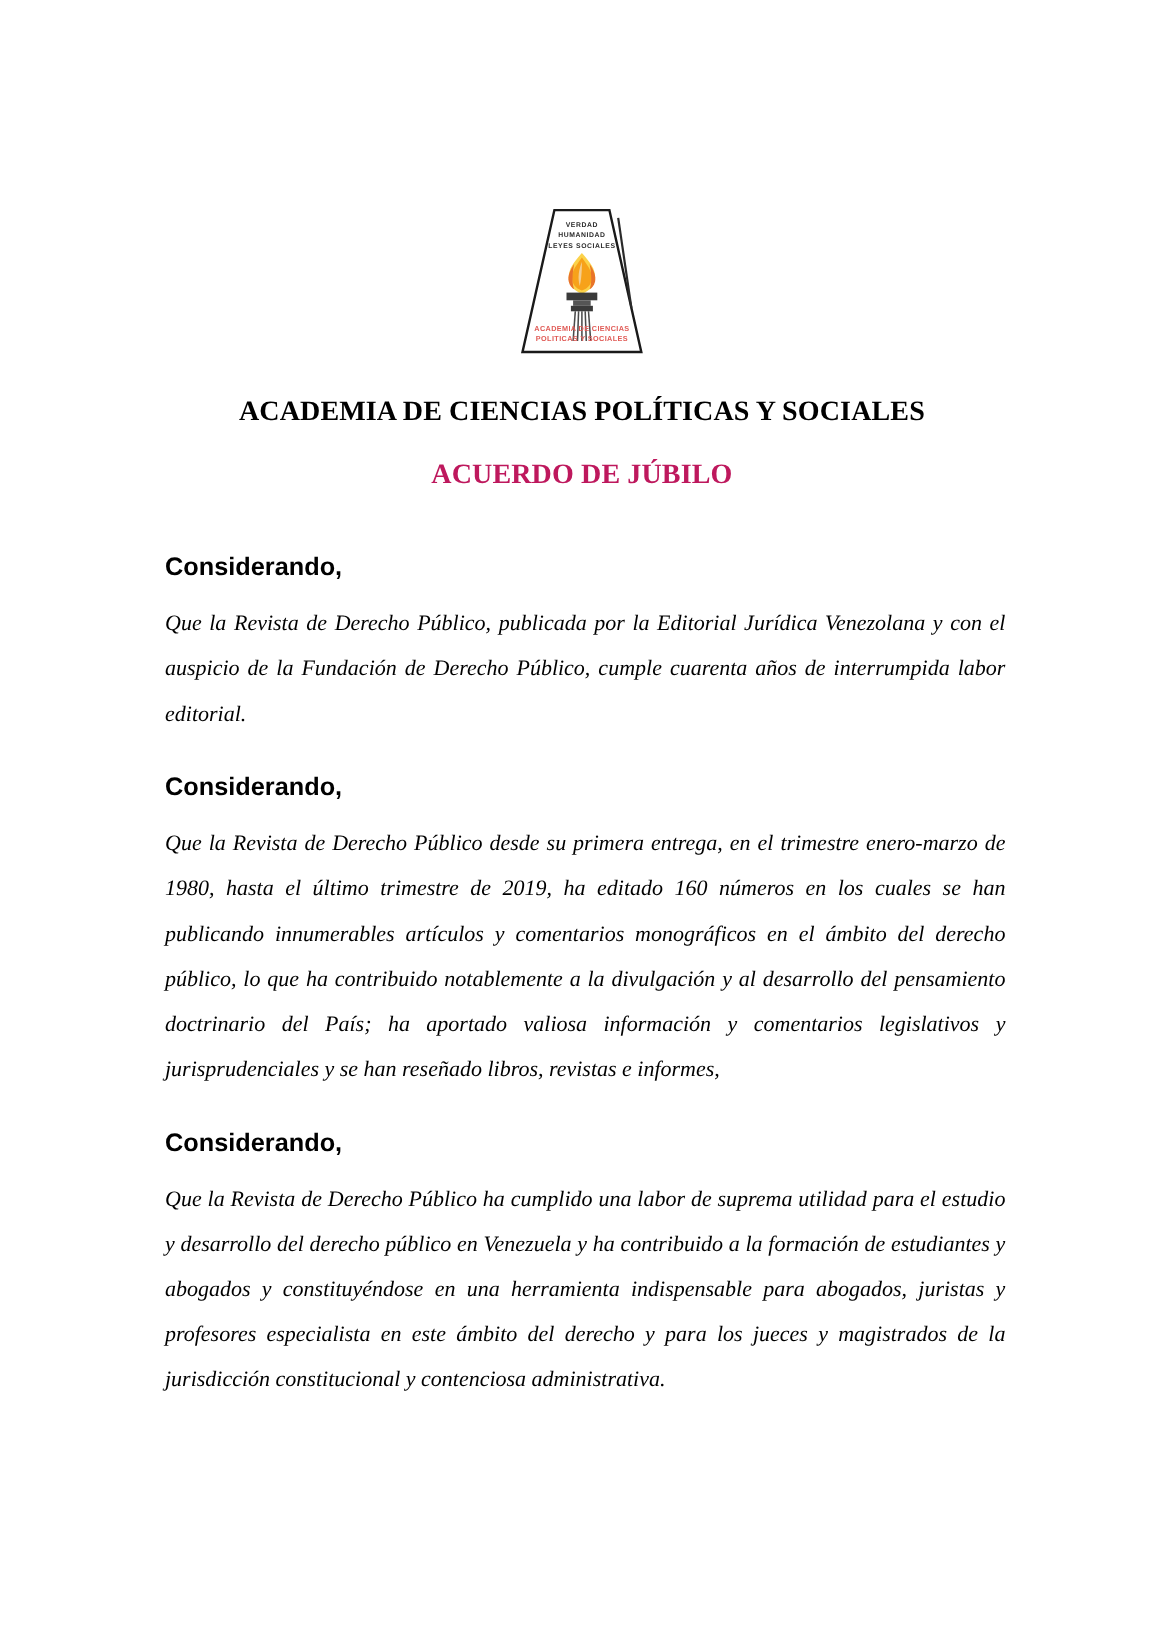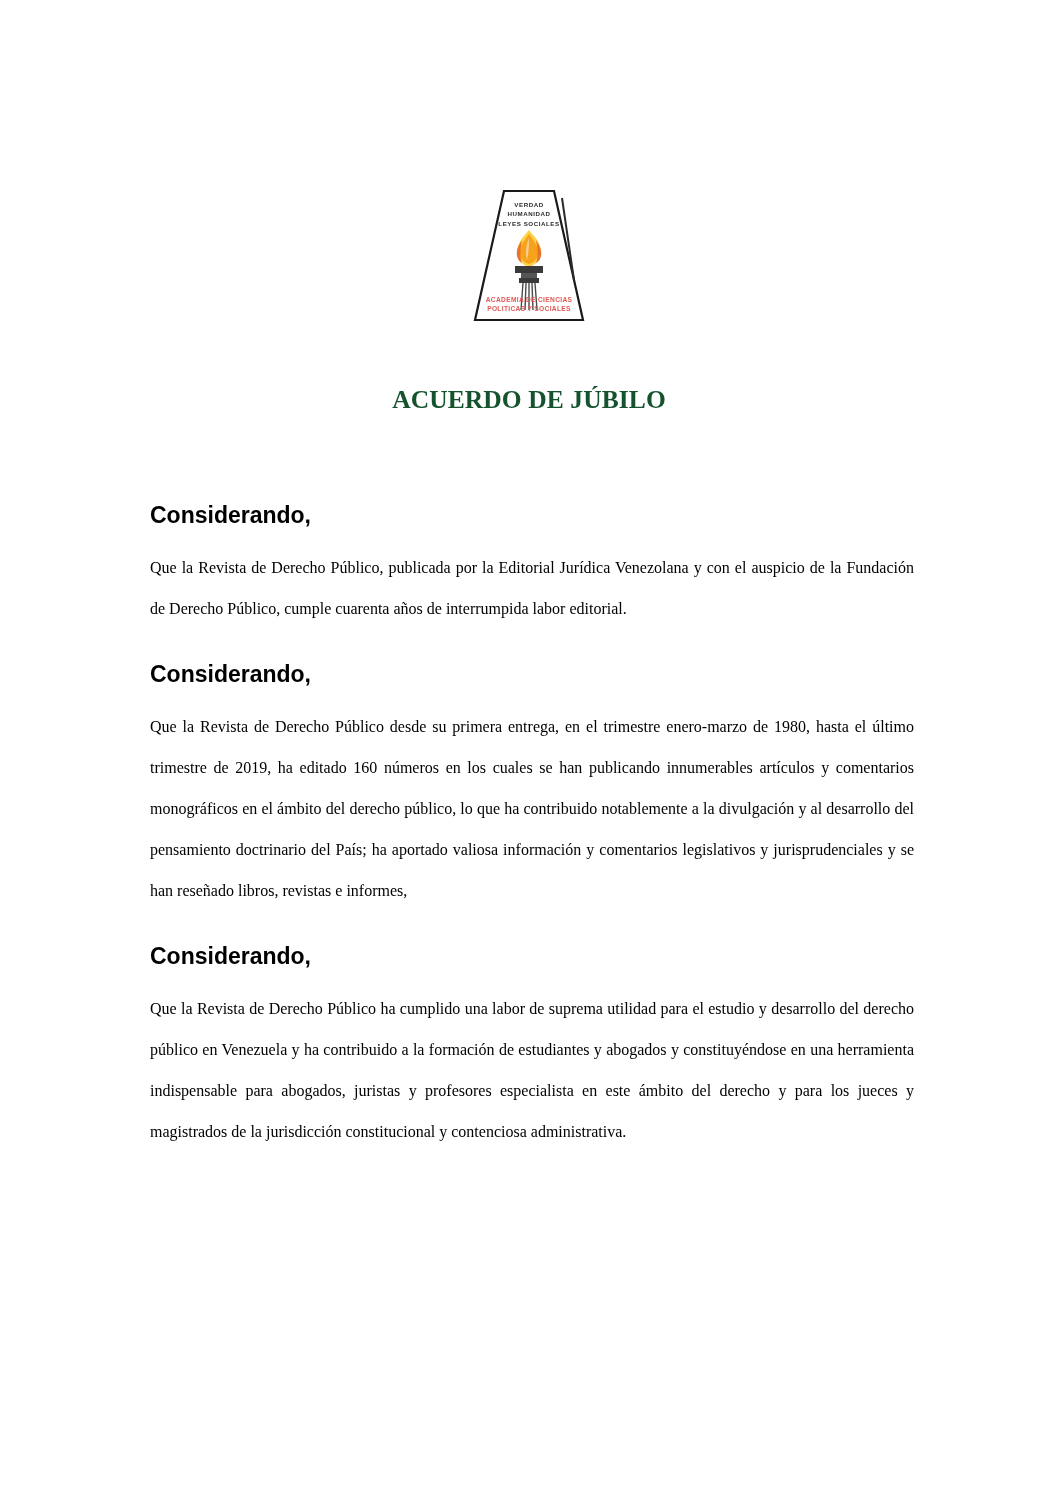--- a/index.html
+++ b/index.html
@@ -88,21 +88,21 @@
     line-height: 31px;
     color: #000;
     margin: 0;
   }
   .doc-subtitle {
     font-family: "Liberation Serif", "DejaVu Serif", serif;
     font-weight: 700;
     font-size: 25.5px;
     letter-spacing: 0.1px;
     line-height: 31px;
-    color: #14532d;
+    color: #be185d;
     margin: 0;
     padding-top: 26px;
   }
 
   
   .content {
     position: absolute;
     top: 500px;
     left: 150px;
     width: 764px;
@@ -113,26 +113,27 @@
   .section-heading {
     font-family: Liberation Sans, sans-serif;
     font-weight: 700;
     font-size: 23px;
     line-height: 30px;
     color: #000;
     margin: 0 0 17px 0;
   }
   .section-body {
     font-family: "Liberation Serif", "DejaVu Serif", serif;
-    font-size: 16px;
+    font-size: 20px;
     line-height: 41px;
     color: #000;
     text-align: justify;
     text-justify: inter-word;
     margin: 0;
+    font-style: italic;
   }
 </style>
 </head>
 <body>
 
 <div class="page">
 
   <div class="logo-wrap">
     <div class="logo">
       <svg viewBox="0 0 118 136" xmlns="http://www.w3.org/2000/svg" aria-hidden="true">
@@ -170,20 +171,21 @@
       </div>
 
       <div class="logo-bottom-text">
         <div>ACADEMIA DE CIENCIAS</div>
         <div>POLITICAS Y SOCIALES</div>
       </div>
     </div>
   </div>
 
   <div class="titles">
+    <h1 class="doc-title">ACADEMIA DE CIENCIAS POLÍTICAS Y SOCIALES</h1>
     <h2 class="doc-subtitle">ACUERDO DE JÚBILO</h2>
   </div>
 
   <div class="content">
 
     <div class="section">
       <p class="section-heading">Considerando,</p>
       <p class="section-body">Que la Revista de Derecho Público, publicada por la Editorial Jurídica Venezolana y con el auspicio de la Fundación de Derecho Público, cumple cuarenta años de interrumpida labor editorial.</p>
     </div>
 

